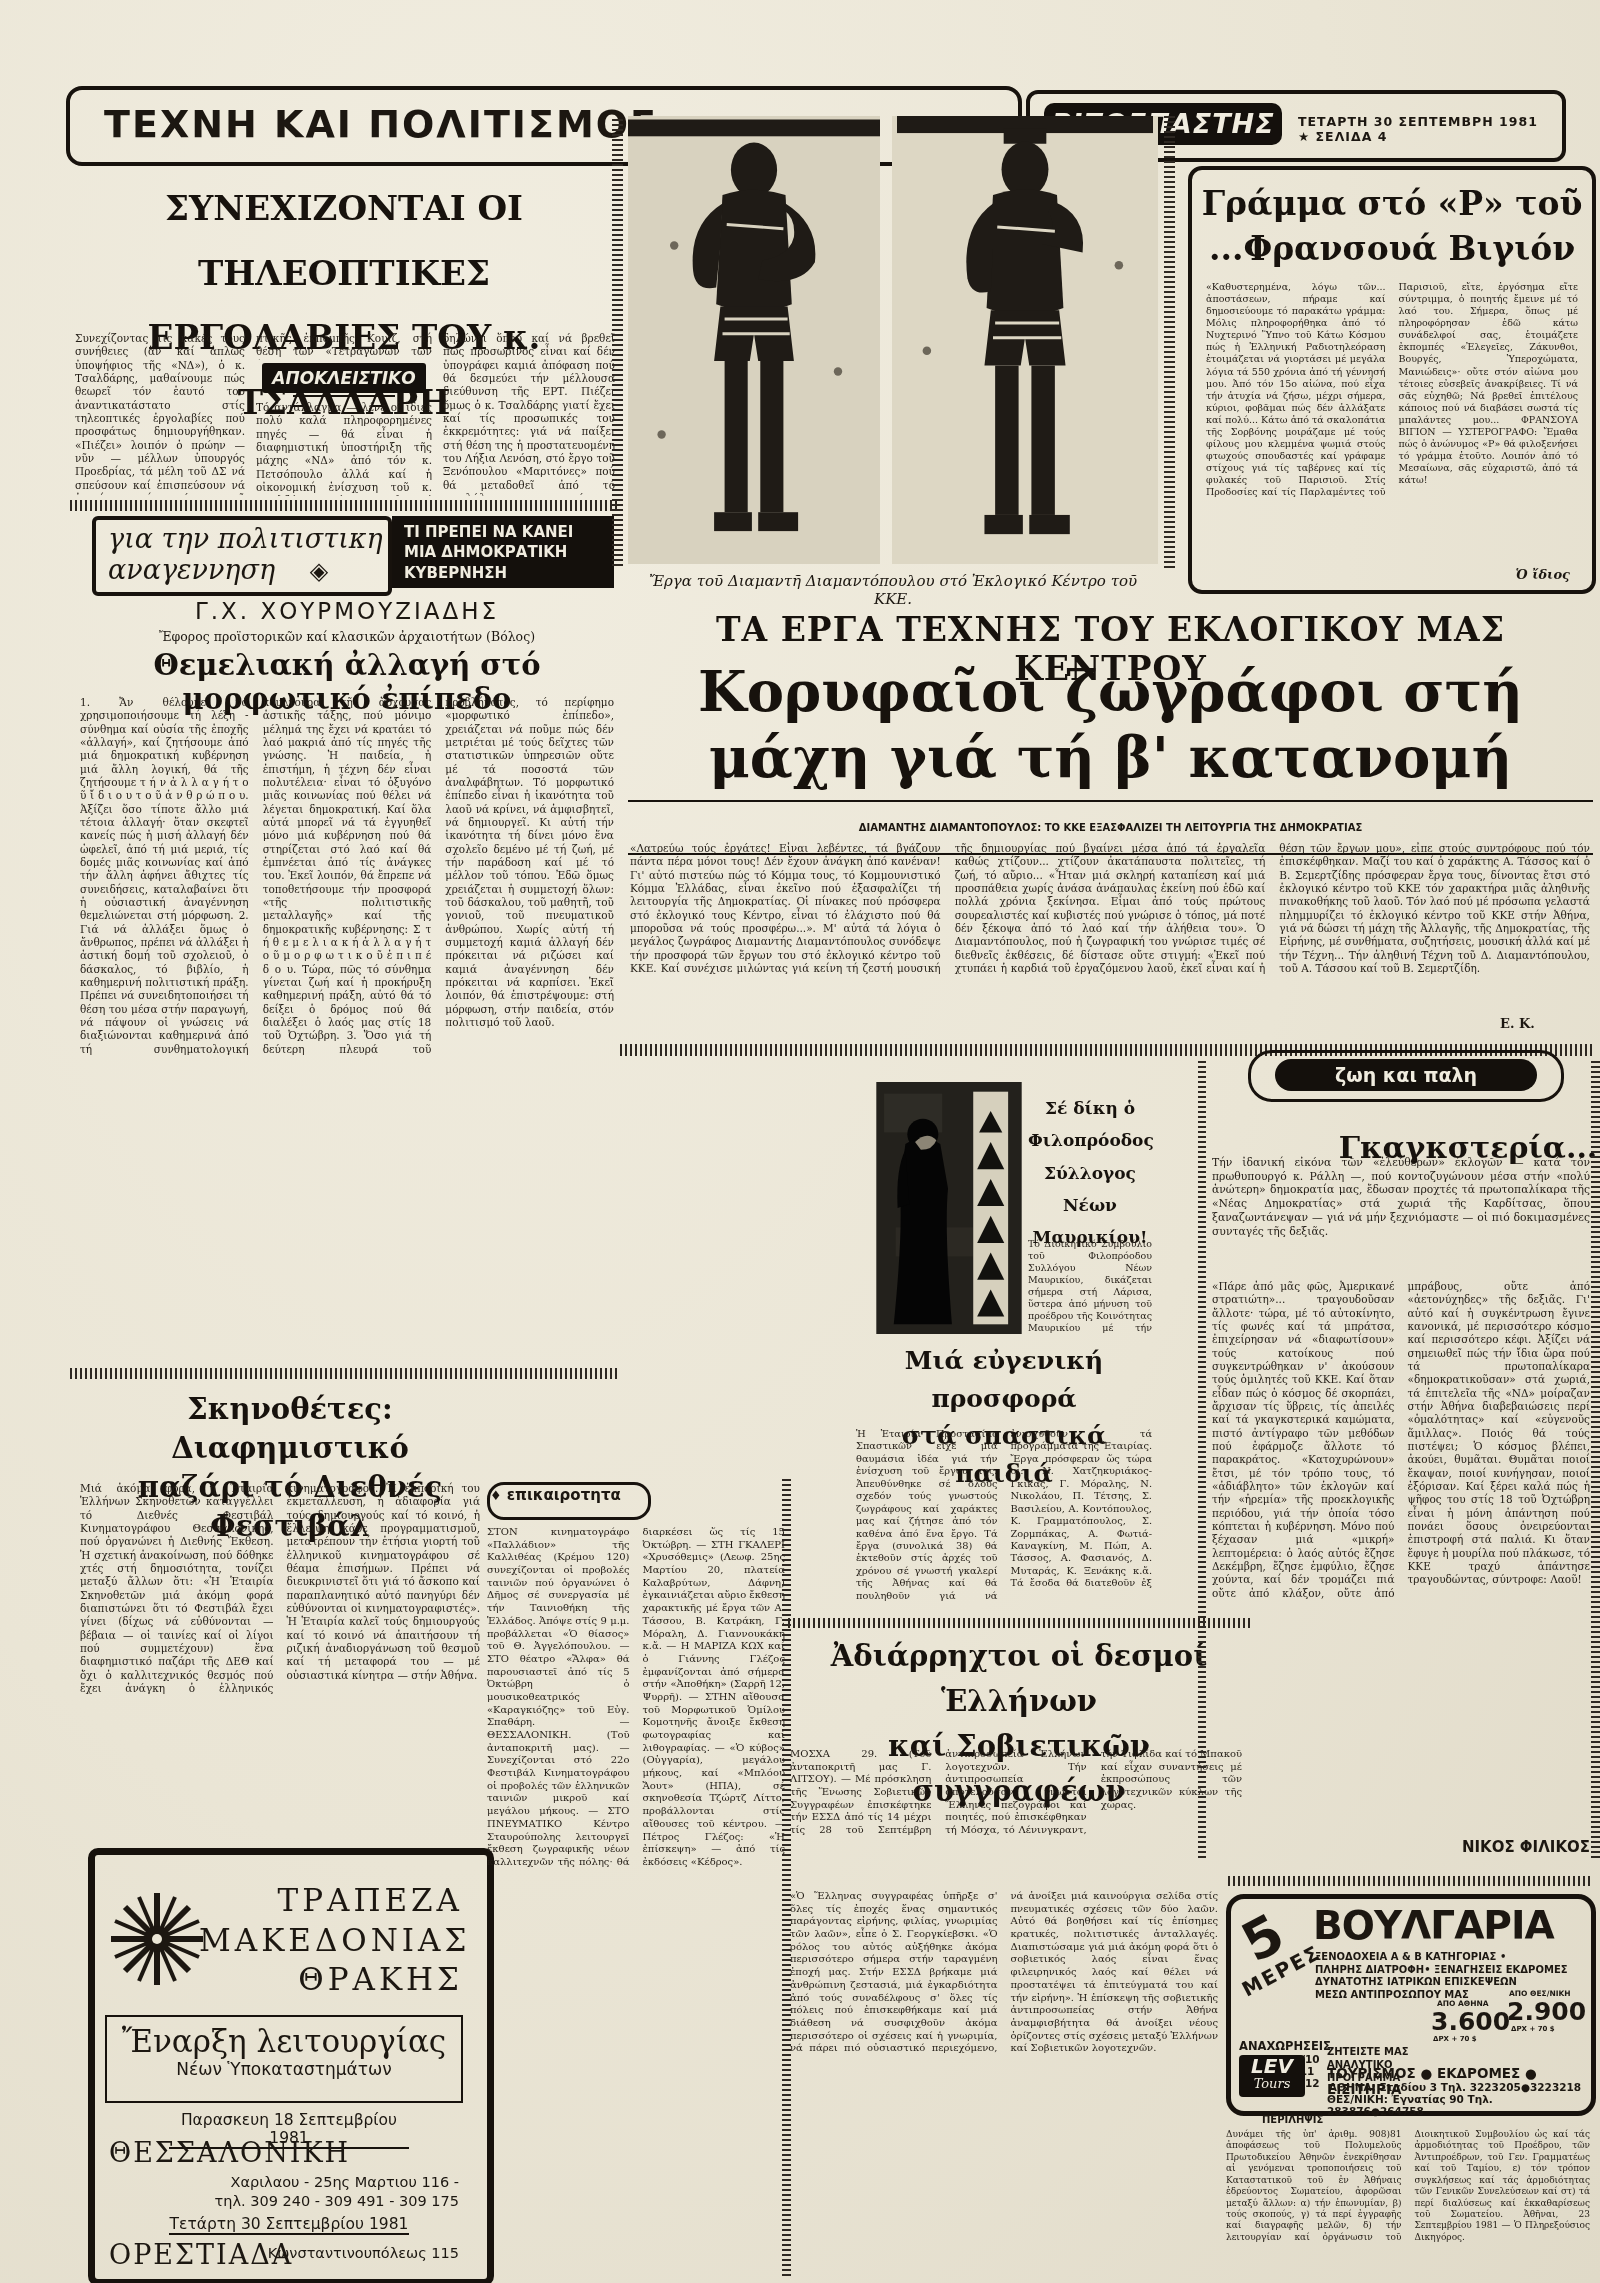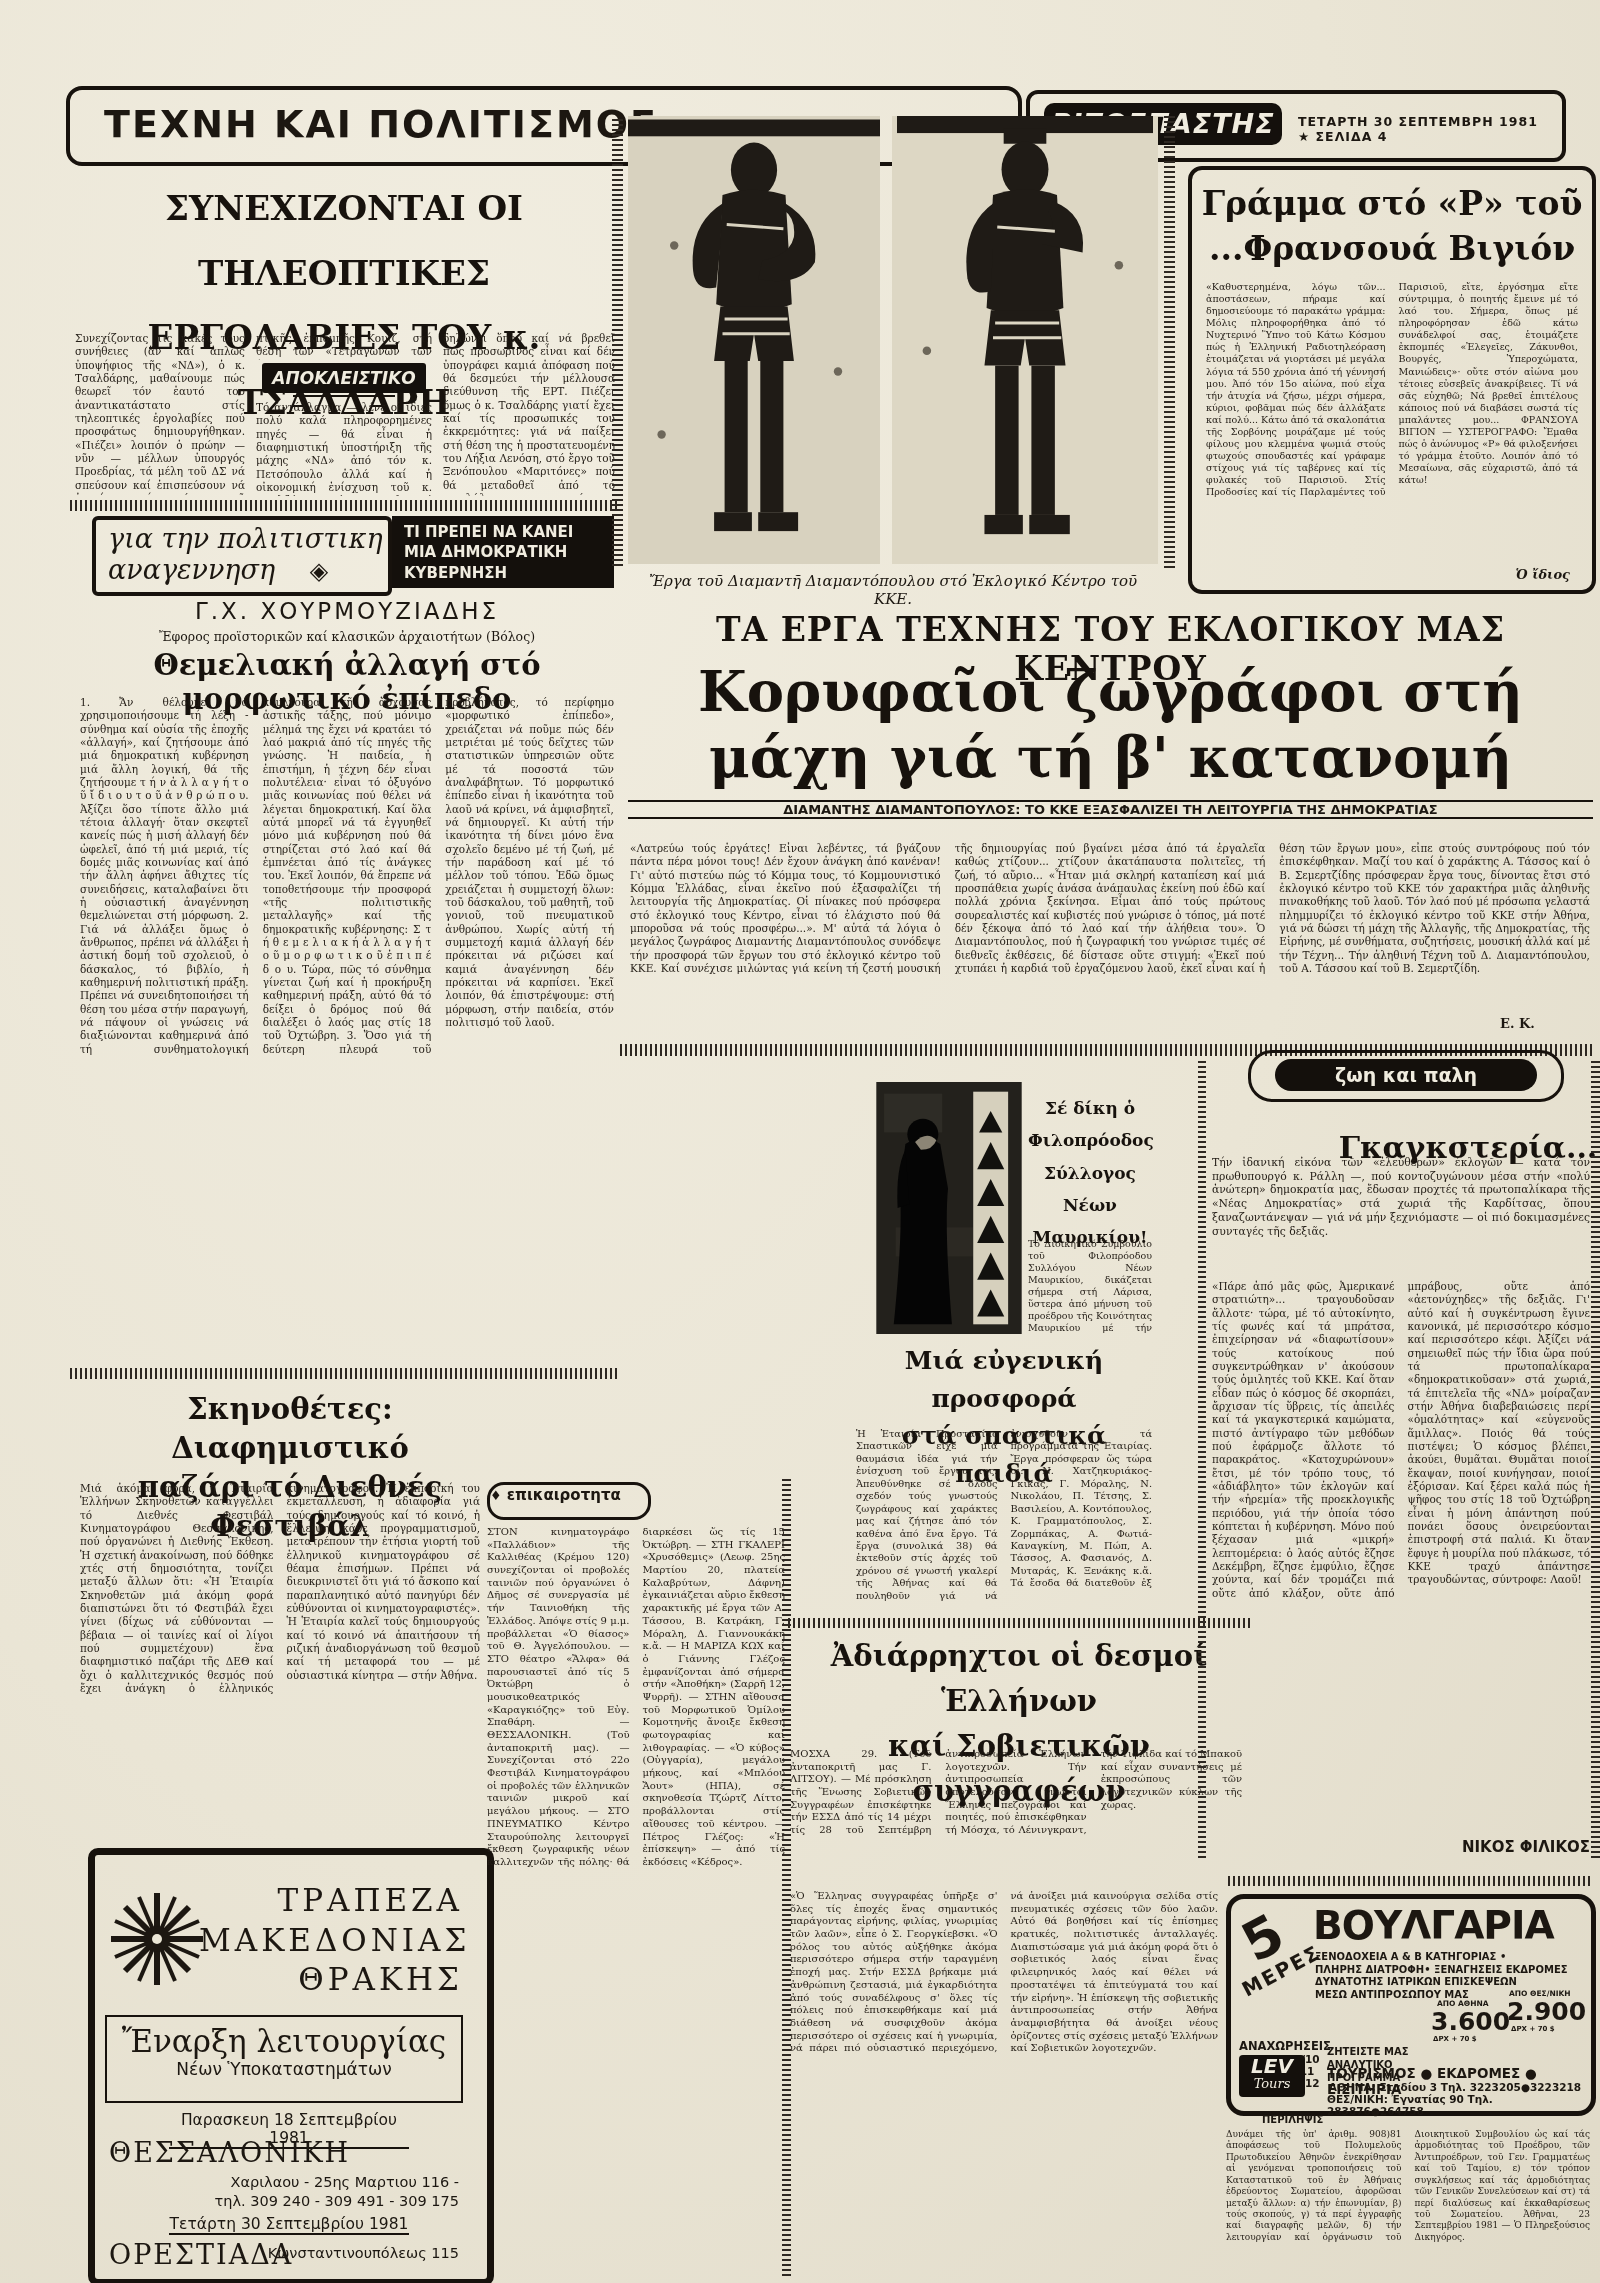--- a/index.html
+++ b/index.html
@@ -170,21 +170,21 @@
       </svg>
     </div>
   </div>
   <div class="abs" style="left:628px;top:572px;width:530px;text-align:center;font-style:italic;font-size:15px;">Ἔργα τοῦ Διαμαντῆ Διαμαντόπουλου στό Ἐκλογικό Κέντρο τοῦ ΚΚΕ.</div>
 
   <div class="abs headline" style="left:628px;top:610px;width:965px;font-size:33px;letter-spacing:1px;">ΤΑ ΕΡΓΑ ΤΕΧΝΗΣ ΤΟΥ ΕΚΛΟΓΙΚΟΥ ΜΑΣ ΚΕΝΤΡΟΥ</div>
   <div class="abs headline" style="left:628px;top:658px;width:965px;font-size:56px;line-height:1.18;">
     <span style="display:block">Κορυφαῖοι ζωγράφοι στή</span>
     <span style="display:block">μάχη γιά τή β' κατανομή</span>
   </div>
-  <div class="abs sans" style="left:628px;top:800px;width:965px;text-align:center;font-weight:bold;font-size:13px;border-top:2px solid #17120d;border-bottom:2px solid #17120d;padding:0 0;">ΔΙΑΜΑΝΤΗΣ ΔΙΑΜΑΝΤΟΠΟΥΛΟΣ: ΤΟ ΚΚΕ ΕΞΑΣΦΑΛΙΖΕΙ ΤΗ ΛΕΙΤΟΥΡΓΙΑ ΤΗΣ ΔΗΜΟΚΡΑΤΙΑΣ</div>
+  <div class="abs sans" style="left:628px;top:800px;width:965px;text-align:center;font-weight:bold;font-size:10px;border-top:2px solid #17120d;border-bottom:2px solid #17120d;padding:20px 0;">ΔΙΑΜΑΝΤΗΣ ΔΙΑΜΑΝΤΟΠΟΥΛΟΣ: ΤΟ ΚΚΕ ΕΞΑΣΦΑΛΙΖΕΙ ΤΗ ΛΕΙΤΟΥΡΓΙΑ ΤΗΣ ΔΗΜΟΚΡΑΤΙΑΣ</div>
   <div class="abs bodytxt cols3" style="left:630px;top:842px;width:960px;height:196px;">«Λατρεύω τούς ἐργάτες! Εἶναι λεβέντες, τά βγάζουν πάντα πέρα μόνοι τους! Δέν ἔχουν ἀνάγκη ἀπό κανέναν! Γι' αὐτό πιστεύω πώς τό Κόμμα τους, τό Κομμουνιστικό Κόμμα Ἑλλάδας, εἶναι ἐκεῖνο πού ἐξασφαλίζει τή λειτουργία τῆς Δημοκρατίας. Οἱ πίνακες πού πρόσφερα στό ἐκλογικό τους Κέντρο, εἶναι τό ἐλάχιστο πού θά μποροῦσα νά τούς προσφέρω...». Μ' αὐτά τά λόγια ὁ μεγάλος ζωγράφος Διαμαντής Διαμαντόπουλος συνόδεψε τήν προσφορά τῶν ἔργων του στό ἐκλογικό κέντρο τοῦ ΚΚΕ. Καί συνέχισε μιλώντας γιά κείνη τή ζεστή μουσική τῆς δημιουργίας πού βγαίνει μέσα ἀπό τά ἐργαλεῖα καθώς χτίζουν... χτίζουν ἀκατάπαυστα πολιτεῖες, τή ζωή, τό αὔριο... «Ἦταν μιά σκληρή καταπίεση καί μιά προσπάθεια χωρίς ἀνάσα ἀνάπαυλας ἐκείνη πού ἐδῶ καί πολλά χρόνια ξεκίνησα. Εἶμαι ἀπό τούς πρώτους σουρεαλιστές καί κυβιστές πού γνώρισε ὁ τόπος, μά ποτέ δέν ξέκοψα ἀπό τό λαό καί τήν ἀλήθεια του». Ὁ Διαμαντόπουλος, πού ἡ ζωγραφική του γνώρισε τιμές σέ διεθνεῖς ἐκθέσεις, δέ δίστασε οὔτε στιγμή: «Ἐκεῖ πού χτυπάει ἡ καρδιά τοῦ ἐργαζόμενου λαοῦ, ἐκεῖ εἶναι καί ἡ θέση τῶν ἔργων μου», εἶπε στούς συντρόφους πού τόν ἐπισκέφθηκαν. Μαζί του καί ὁ χαράκτης Α. Τάσσος καί ὁ Β. Σεμερτζίδης πρόσφεραν ἔργα τους, δίνοντας ἔτσι στό ἐκλογικό κέντρο τοῦ ΚΚΕ τόν χαρακτήρα μιᾶς ἀληθινῆς πινακοθήκης τοῦ λαοῦ. Τόν λαό πού μέ πρόσωπα γελαστά πλημμυρίζει τό ἐκλογικό κέντρο τοῦ ΚΚΕ στήν Ἀθήνα, γιά νά δώσει τή μάχη τῆς Ἀλλαγῆς, τῆς Δημοκρατίας, τῆς Εἰρήνης, μέ συνθήματα, συζητήσεις, μουσική ἀλλά καί μέ τήν Τέχνη... Τήν ἀληθινή Τέχνη τοῦ Δ. Διαμαντόπουλου, τοῦ Α. Τάσσου καί τοῦ Β. Σεμερτζίδη.</div>
   <div class="abs" style="left:1500px;top:1016px;font-weight:bold;font-size:13px;">Ε. Κ.</div>
   <div class="abs comb-h" style="left:620px;top:1044px;width:973px;height:12px;"></div>
 
   <div class="abs" style="left:876px;top:1082px;width:146px;height:252px;">
     <svg width="146" height="252" viewBox="0 0 150 260">
       <rect width="150" height="260" fill="#23211c"></rect>
       <rect x="8" y="12" width="60" height="40" fill="#3a372f" opacity="0.5"></rect>
       <rect x="20" y="150" width="80" height="30" fill="#3a372f" opacity="0.4"></rect>
       <rect x="100" y="10" width="36" height="240" fill="#d6d0bd"></rect>

